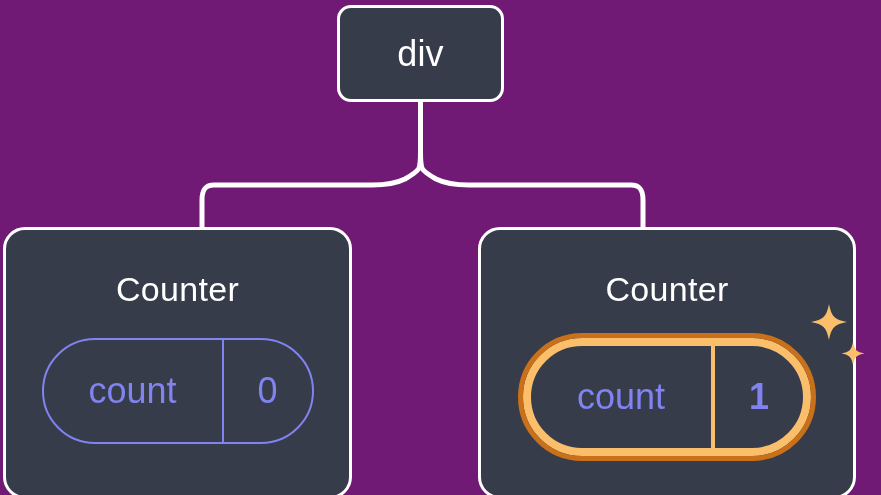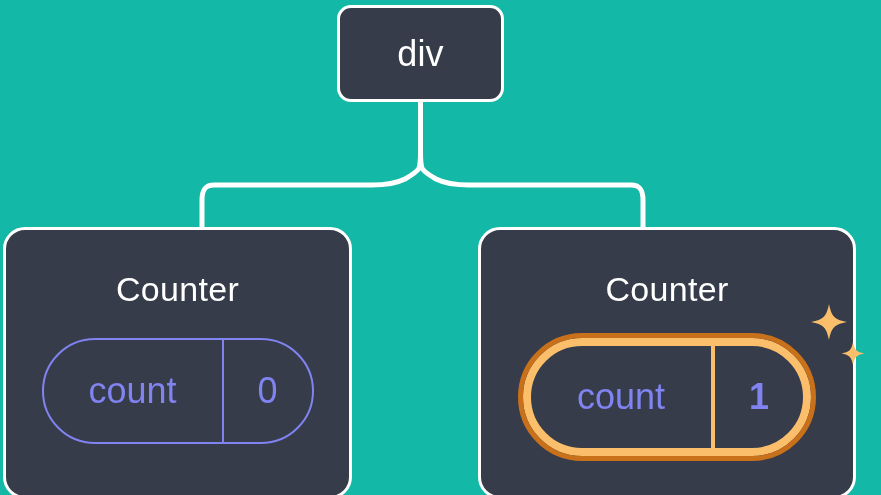--- a/index.html
+++ b/index.html
@@ -4,21 +4,21 @@
 <style>
   html, body {
     margin: 0;
     padding: 0;
     background: #4c6670;
   }
   #stage {
     position: relative;
     width: 881px;
     height: 495px;
-    background: #14b8a6;
+    background: #701a75;
     overflow: hidden;
     font-family: "Liberation Sans", sans-serif;
   }
 
   
   #connectors {
     position: absolute;
     left: 0;
     top: 0;
     width: 881px;

